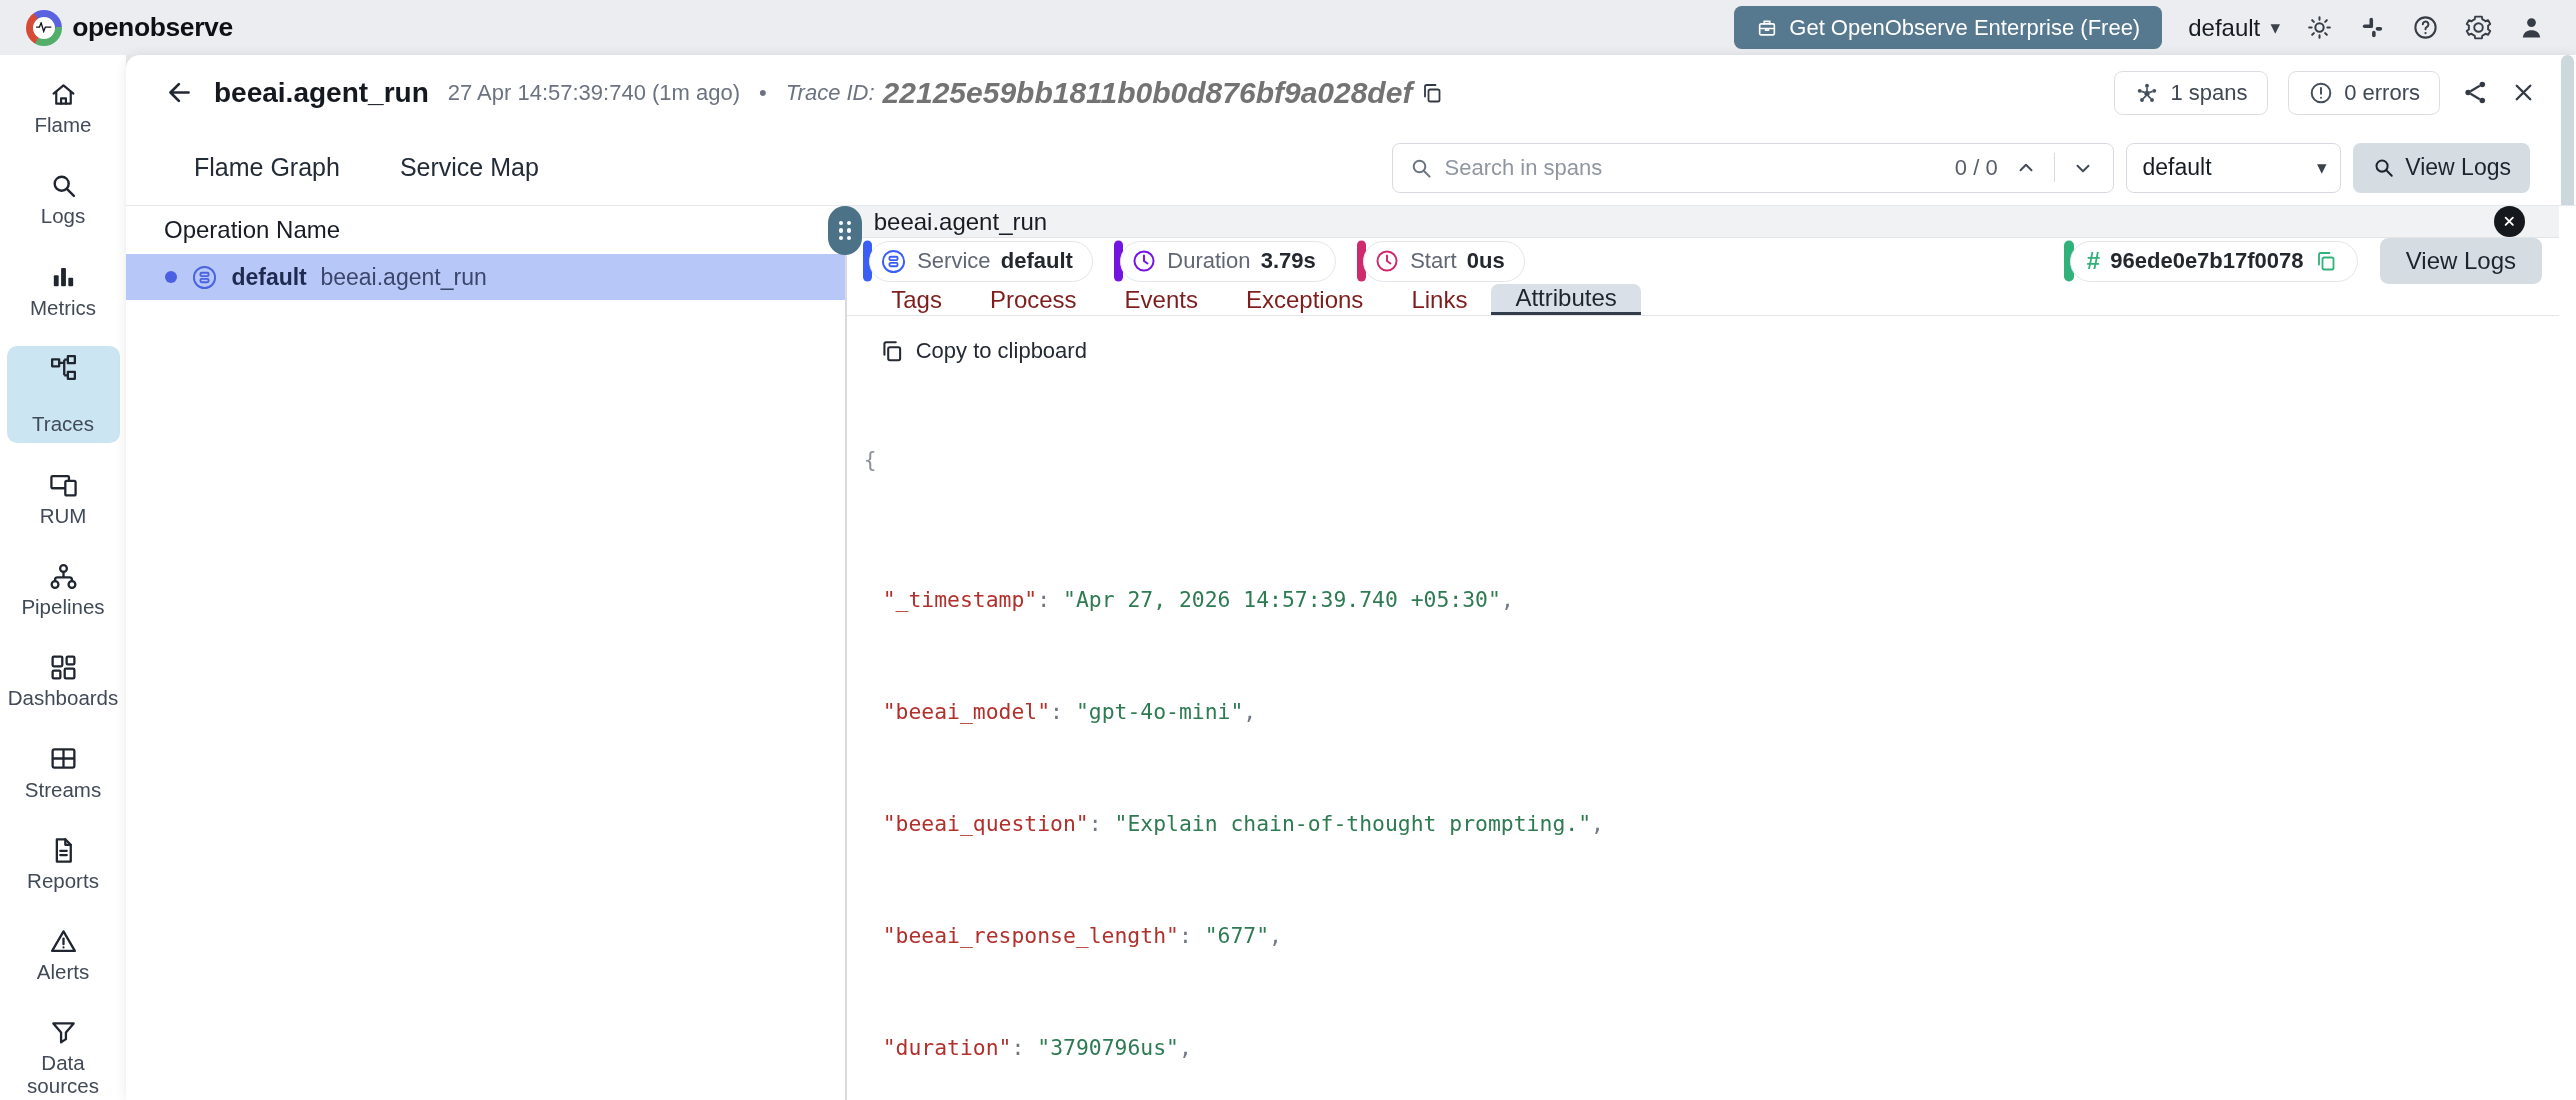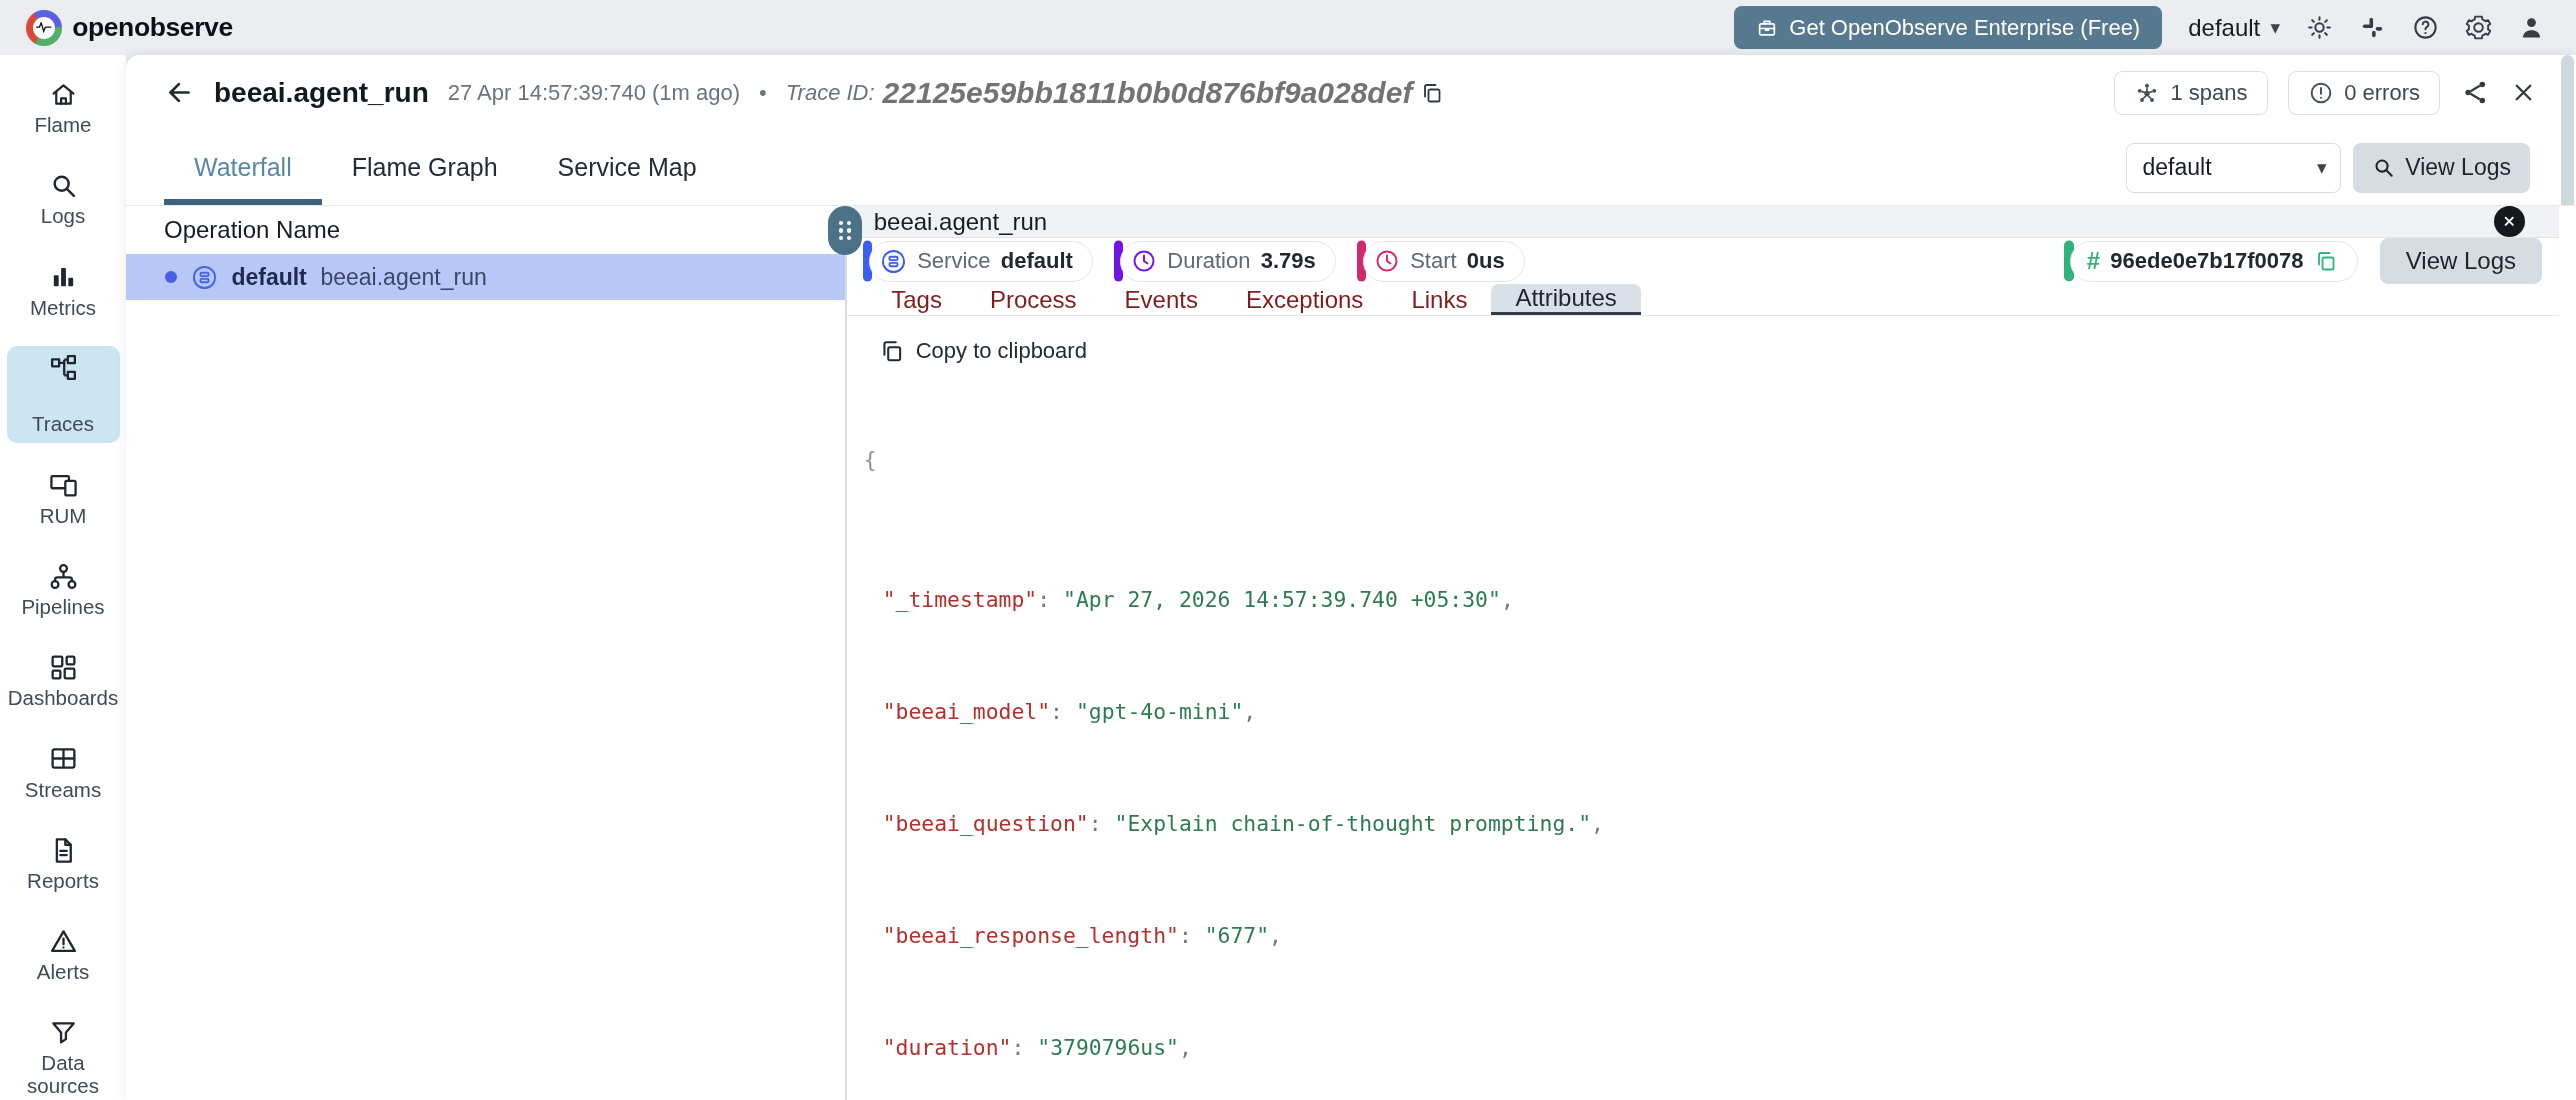--- a/index.html
+++ b/index.html
@@ -448,31 +448,49 @@
           <span class="icon-btn">
             <svg width="27" height="27" viewBox="0 0 24 24" fill="none" stroke="currentColor" stroke-width="2.1" stroke-linecap="round">
                 <path d="M6 6l12 12M18 6 6 18"></path>
               </svg>
           </span>
         </div>
       </div>
 
       <div class="toolbar">
         <div class="view-tabs">
-          <div class="vtab active">
-              <span>Waterfall</span>
-            </div>
           <div class="vtab">
               <span>Flame Graph</span>
             </div>
           <div class="vtab">
               <span>Service Map</span>
             </div>
         </div>
         <div class="toolbar-right">
+          <div class="span-search">
+            <span>
+              <svg width="24" height="24" viewBox="0 0 24 24" fill="none" stroke="#6b7280" stroke-width="2" stroke-linecap="round">
+                  <circle cx="10.5" cy="10.5" r="5.8"></circle>
+                  <path d="M15.2 15.2 20.6 20.6"></path>
+                </svg>
+            </span>
+            <input type="text" placeholder="Search in spans" style="">
+            <span class="match-count">0 / 0</span>
+            <span class="nav-chev">
+              <svg width="22" height="22" viewBox="0 0 24 24" fill="none" stroke="currentColor" stroke-width="2.1" stroke-linecap="round" stroke-linejoin="round">
+                  <path d="m6 14.5 6-6 6 6"></path>
+                </svg>
+            </span>
+            <span class="chev-div"></span>
+            <span class="nav-chev">
+              <svg width="22" height="22" viewBox="0 0 24 24" fill="none" stroke="currentColor" stroke-width="2.1" stroke-linecap="round" stroke-linejoin="round">
+                  <path d="m6 9.5 6 6 6-6"></path>
+                </svg>
+            </span>
+          </div>
           <div class="stream-select">
             <span>default</span>
             <span class="caret">▾</span>
           </div>
           <button class="viewlogs-btn">
             <span>
               <svg width="23" height="23" viewBox="0 0 24 24" fill="none" stroke="#1d242d" stroke-width="2.1" stroke-linecap="round">
                   <circle cx="10.5" cy="10.5" r="5.8"></circle>
                   <path d="M15.2 15.2 20.6 20.6"></path>
                 </svg>

